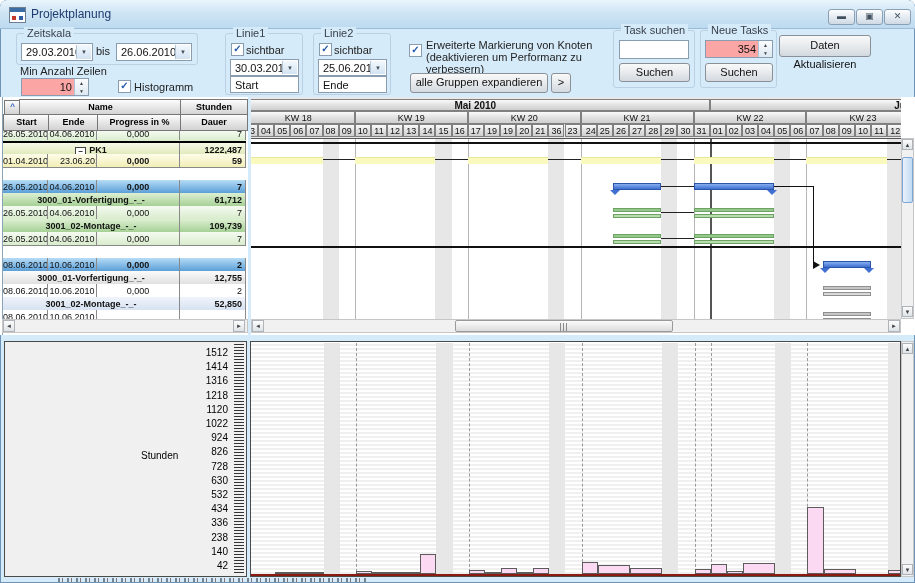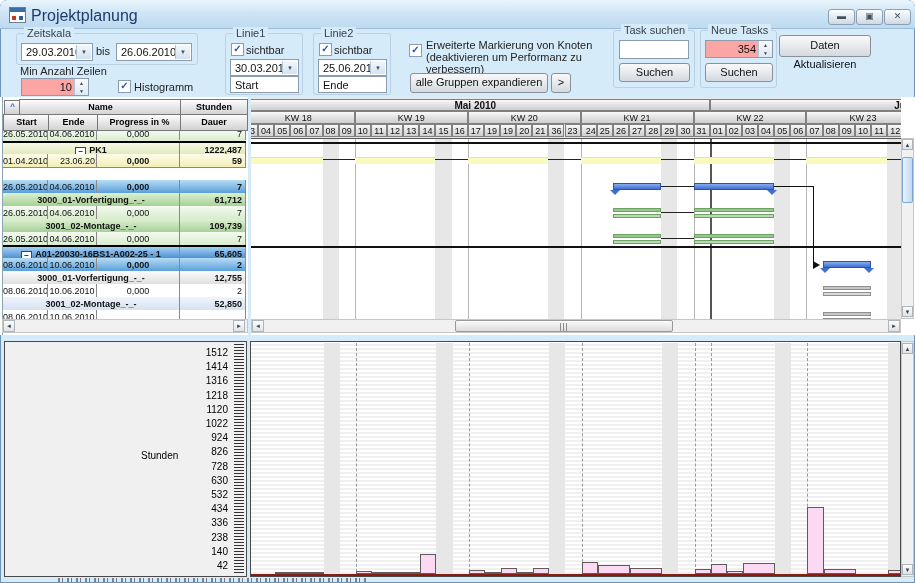--- a/index.html
+++ b/index.html
@@ -3,21 +3,21 @@
 <meta charset="utf-8">
 <style>
   html,body{margin:0;padding:0;background:#fff;width:915px;height:583px;overflow:hidden;
     font-family:"Liberation Sans",sans-serif;-webkit-font-smoothing:antialiased;}
   #win{position:absolute;left:0;top:0;width:915px;height:583px;background:#d6ebfa;
     border-radius:7px 7px 0 0;overflow:hidden;box-shadow:0 0 0 1px #6d93b8 inset;}
   .abs{position:absolute;}
   
   #titlebar{left:0;top:0;width:915px;height:28px;
     background:linear-gradient(#eaf5fc,#cfe5f5 45%,#bddaef);border-bottom:1px solid #9cbcd8;border-radius:7px 7px 0 0;}
-  #apptitle{left:31px;top:7px;font-size:16px;color:#1e3c6e;}
+  #apptitle{left:31px;top:7px;font-size:12px;color:#1e3c6e;}
   .winbtn{width:25px;height:14px;border:1px solid #8ba0b4;border-radius:3px;
     background:linear-gradient(#fdfeff,#e7edf3 45%,#cfd9e4);color:#41505e;font-size:9px;
     text-align:center;line-height:13px;}
   #appicon{left:9px;top:7px;width:15px;height:14px;border:1px solid #6f7f92;background:#fff;}
   #appicon .bar{position:absolute;left:0;top:0;width:100%;height:4px;background:#3a6ea5;}
   #appicon .red{position:absolute;left:2px;bottom:2px;width:4px;height:4px;background:#c0392b;}
   #appicon .blu{position:absolute;right:2px;bottom:2px;width:4px;height:4px;background:#2e5fa3;}
   
   .gb{border:1px solid #b9d1e2;border-radius:3px;}
   .gblabel{position:absolute;top:-7px;left:7px;background:#d6ebfa;padding:0 3px;font-size:11px;color:#39404a;line-height:12px;}
@@ -230,26 +230,20 @@
             <div class="gcell bold" style="position: absolute; left: 0px; width: 177px; text-align: center; border-right: 1px solid rgb(138, 138, 138);">3001_02-Montage_-_-</div>
             <div class="gcell bold" style="position: absolute; left: 177px; width: 66px; text-align: right; padding-right: 3px;">109,739</div>
           </div>
         </div>
         <div class="grow r-greenT" style="position: absolute; left: 0px; top: 101px; width: 243px; height: 13px;">
           <div style="position: absolute; left: 0px; top: 0px; width: 243px; height: 13px;">
             <div class="gcell" style="position: absolute; left: 0px; width: 45px; text-align: center;">26.05.2010</div>
             <div class="gcell" style="position: absolute; left: 45px; width: 49px; text-align: center;">04.06.2010</div>
             <div class="gcell" style="position: absolute; left: 94px; width: 83px; text-align: center;">0,000</div>
             <div class="gcell" style="position: absolute; left: 177px; width: 66px; text-align: right; padding-right: 3px;">7</div>
-          </div>
-        </div>
-        <div class="grow r-blueG" style="position: absolute; left: 0px; top: 114px; width: 243px; height: 13px; border-top: 2px solid rgb(0, 0, 0);">
-          <div style="position: absolute; left: 0px; top: 0px; width: 243px; height: 13px;">
-            <div class="gcell bold" style="position: absolute; left: 0px; width: 177px; text-align: center; border-right: 1px solid rgb(138, 138, 138);"><span class="micon">−</span>A01-20030-16BS1-A002-25 - 1</div>
-            <div class="gcell bold" style="position: absolute; left: 177px; width: 66px; text-align: right; padding-right: 3px;">65,605</div>
           </div>
         </div>
         <div class="grow r-blueT" style="position: absolute; left: 0px; top: 127px; width: 243px; height: 13px;">
           <div style="position: absolute; left: 0px; top: 0px; width: 243px; height: 13px;">
             <div class="gcell" style="position: absolute; left: 0px; width: 45px; text-align: center;">08.06.2010</div>
             <div class="gcell" style="position: absolute; left: 45px; width: 49px; text-align: center;">10.06.2010</div>
             <div class="gcell bold" style="position: absolute; left: 94px; width: 83px; text-align: center;">0,000</div>
             <div class="gcell bold" style="position: absolute; left: 177px; width: 66px; text-align: right; padding-right: 3px;">2</div>
           </div>
         </div>

